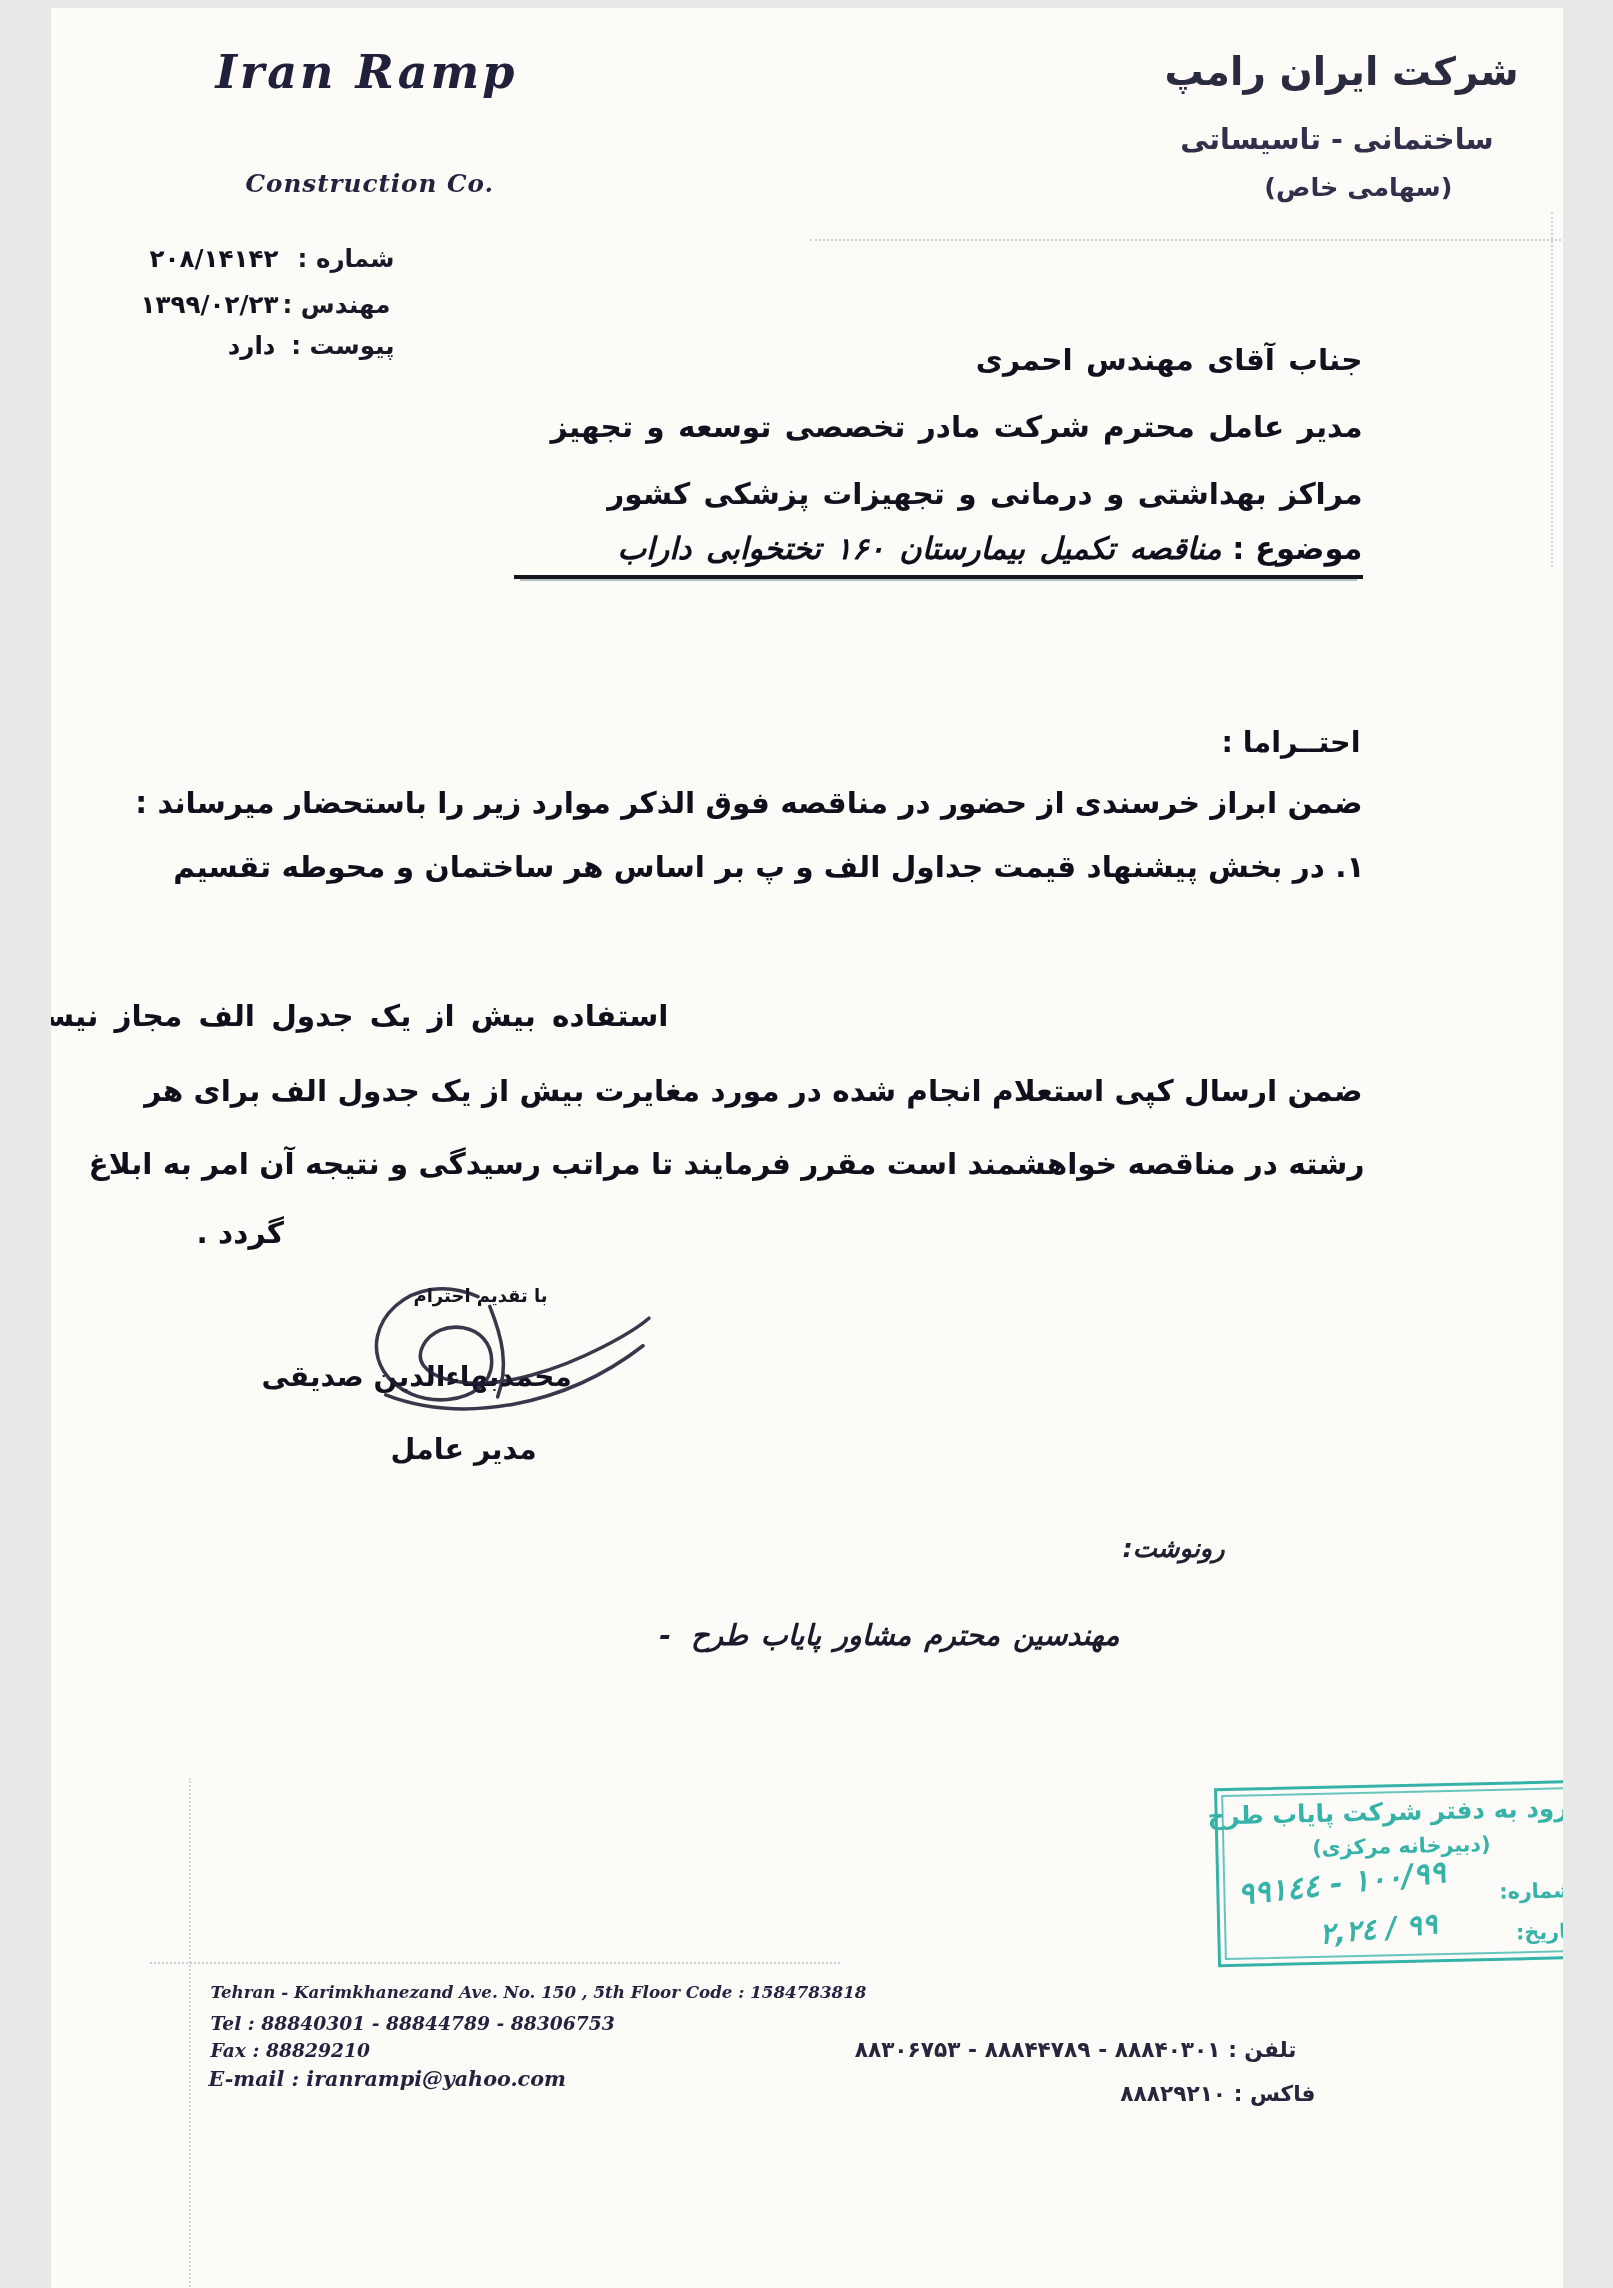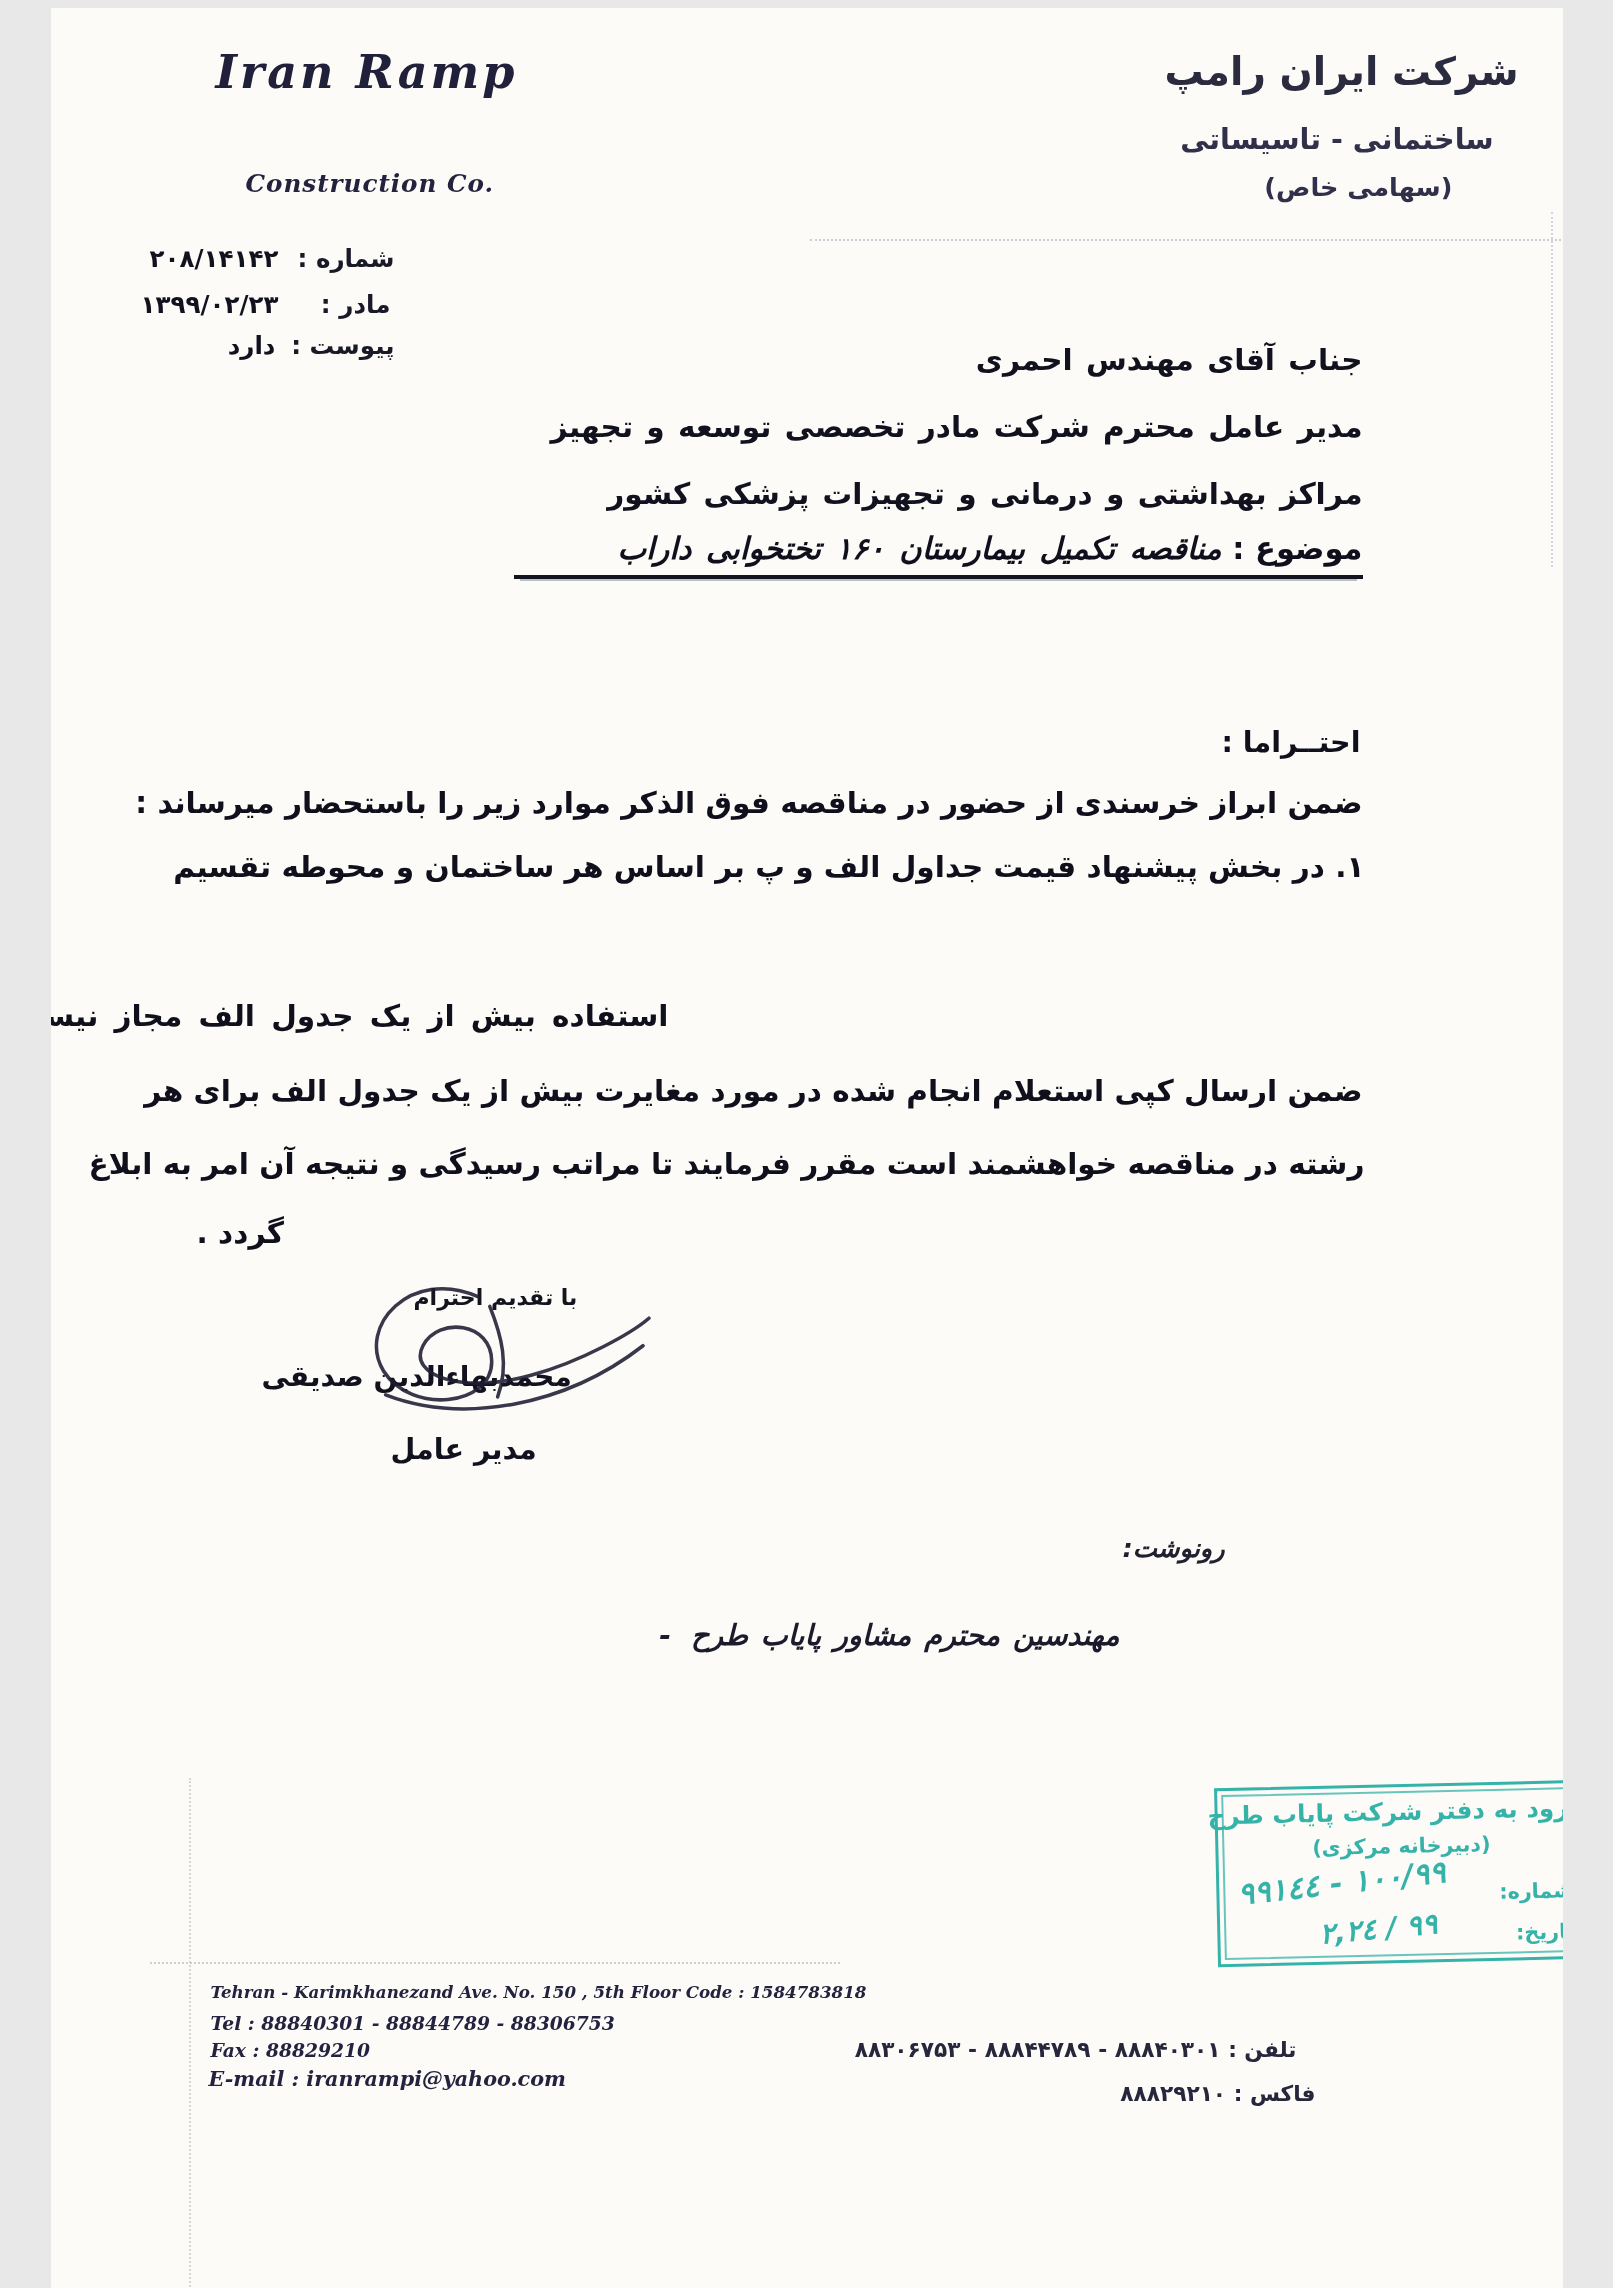--- a/index.html
+++ b/index.html
@@ -71,21 +71,21 @@
   }
   .b0{left:120px;right:200px;top:778px;}
   .b1{left:143px;right:198px;top:842px;}
   .b2{left:113px;right:234px;top:915px;}
   .b3{right:894px;top:991px;text-align:center;text-align-last:right;word-spacing:5.9px;}
   .b4{left:114px;right:200px;top:1066px;}
   .b5{left:114px;right:198px;top:1139px;}
   .b6{left:146px;top:1208px;text-align:left;text-align-last:left;}
 
   
-  .sig-closing{left:363px;top:1277px;direction:rtl;font-size:22px;font-weight:700;color:#14141f;}
+  .sig-closing{left:363px;top:1277px;direction:rtl;font-size:18px;font-weight:700;color:#14141f;}
   .sig-name{left:211px;top:1352px;direction:rtl;font-size:28px;font-weight:700;color:#12121f;}
   .sig-title{left:340px;top:1424px;direction:rtl;font-size:28.6px;font-weight:700;color:#12121f;}
   .sig-svg{position:absolute;left:291px;top:1267px;}
 
   
   .cc-label{right:338px;top:1525px;direction:rtl;font-size:25.6px;font-weight:700;font-style:italic;color:#20202f;}
   .cc-line{
     position:absolute;right:443px;top:1610px;
     display:flex;flex-direction:row;align-items:center;gap:19.7px;
     font-size:28.6px;font-weight:600;font-style:italic;color:#1b1b2c;
@@ -133,21 +133,21 @@
 <div class="page">
 
   <div class="abs logo">Iran Ramp</div>
   <div class="abs logo-sub">Construction Co.</div>
   <div class="abs co-fa">شرکت ایران رامپ</div>
   <div class="abs co-field">ساختمانی - تاسیساتی</div>
   <div class="abs co-type">(سهامی خاص)</div>
 
   <div class="abs meta-label m-lab1">شماره :</div>
   <div class="abs meta-value m-val1">۲۰۸/۱۴۱۴۲</div>
-  <div class="abs meta-label m-lab2">مادر :</div>
+  <div class="abs meta-label m-lab2">مهندس :</div>
   <div class="abs meta-value m-val2">۱۳۹۹/۰۲/۲۳</div>
   <div class="abs meta-label m-lab3">پیوست :</div>
   <div class="abs meta-value m-val3">دارد</div>
 
   <div class="abs rcpt r1">جناب آقای مهندس احمری</div>
   <div class="abs rcpt r2">مدیر عامل محترم شرکت مادر تخصصی توسعه و تجهیز</div>
   <div class="abs rcpt r3">مراکز بهداشتی و درمانی و تجهیزات پزشکی کشور</div>
 
   <div class="abs subject">
     <span>موضوع :</span>

